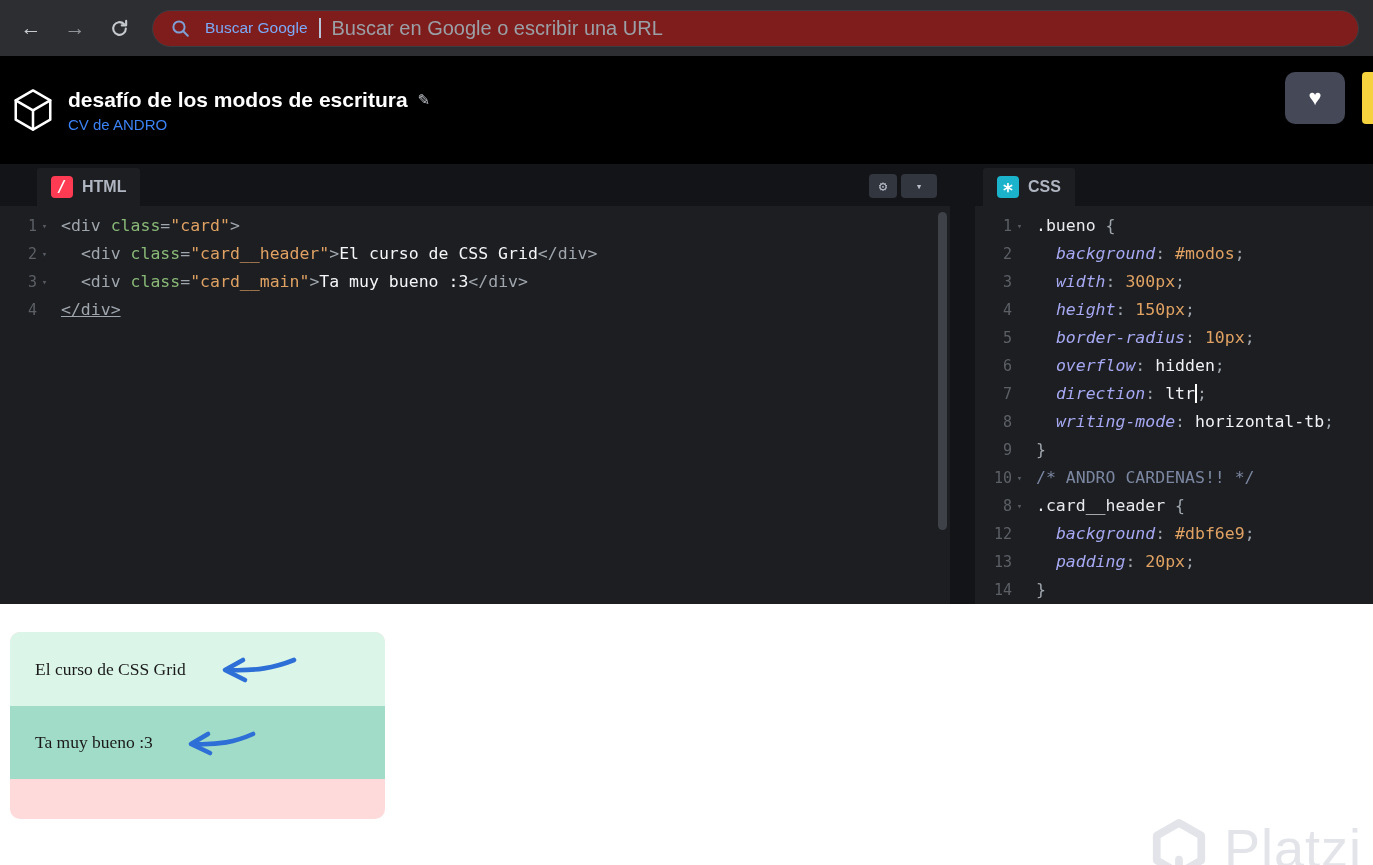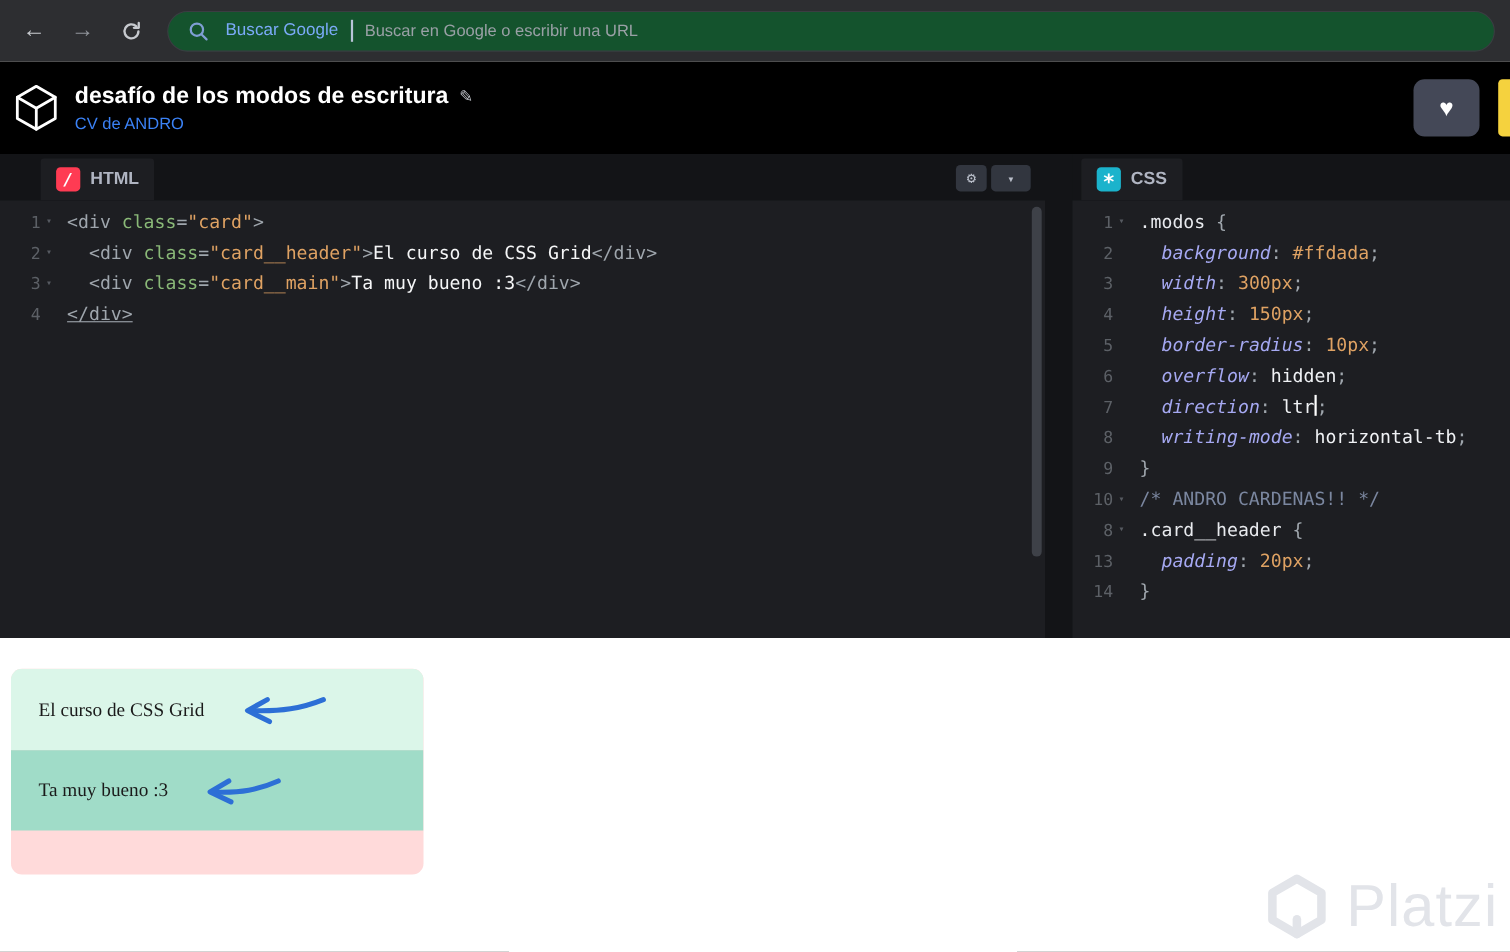--- a/index.html
+++ b/index.html
@@ -3,28 +3,28 @@
 <meta charset="utf-8">
 <style>
   * { margin:0; padding:0; box-sizing:border-box; }
   html,body { width:1373px; height:865px; overflow:hidden; background:#fff; font-family:"Liberation Sans", sans-serif; }
 
   
   .topbar { height:56px; background:#2d2e31; display:flex; align-items:center; padding:0 14px; }
   .nav-btn { width:34px; height:34px; display:flex; align-items:center; justify-content:center;
              color:#c6c9ce; font-size:21px; margin-right:10px; border-radius:50%; }
   .nav-btn.dim { color:#90949a; }
-  .omnibox { flex:1; height:37px; background:#14532d; border:1px solid #3a3d42; border-radius:19px;
+  .omnibox { flex:1; height:37px; background:#7f1d1d; border:1px solid #3a3d42; border-radius:19px;
              display:flex; align-items:center; padding:0 18px; margin-left:6px; }
   .search-label { color:#7baaf7; font-size:15.5px; margin-left:15px; }
   .omni-caret { width:2px; height:20px; background:#b8c4d8; margin:0 11px; }
-  .omni-ph { color:#9aa0a6; font-size:15px; }
+  .omni-ph { color:#9aa0a6; font-size:20px; }
 
   
-  .pen-header { height:84px; background:#000; display:flex; align-items:center; padding:0 10px; position:relative; }
+  .pen-header { height:108px; background:#000; display:flex; align-items:center; padding:0 10px; position:relative; }
   .title-block { margin-left:12px; }
   .pen-title { color:#fff; font-size:21px; font-weight:bold; display:flex; align-items:center; gap:10px; }
   .edit-icon { color:#c3c6cc; font-size:15px; font-weight:normal; }
   .pen-subtitle { color:#3b82f6; font-size:15px; margin-top:4px; }
   .like-btn { position:absolute; right:28px; top:16px; width:60px; height:52px; background:#444857;
               border-radius:10px; color:#fff; font-size:22px; display:flex; align-items:center; justify-content:center; }
   .save-sliver { position:absolute; right:0; top:16px; width:11px; height:52px; background:#f5d23e; border-radius:4px 0 0 4px; }
 
   
   .editors { height:440px; background:#131417; position:relative; font-family:"DejaVu Sans Mono", monospace; }
@@ -177,28 +177,28 @@
         <span class="tab-icon icon-css">*</span>
         <span class="tab-label">CSS</span>
       </div>
     </div>
     <div class="codearea">
         <div class="code-line">
           <span class="gutter">
             <span class="ln">1</span>
             <span class="fold">▾</span>
           </span>
-          <span class="src"><span class="tk-sel">.modos </span><span class="tk-pun">{</span></span>
+          <span class="src"><span class="tk-sel">.bueno </span><span class="tk-pun">{</span></span>
         </div>
         <div class="code-line">
           <span class="gutter">
             <span class="ln">2</span>
             <span class="fold"></span>
           </span>
-          <span class="src"><span class="tk-pln">  </span><span class="tk-prop">background</span><span class="tk-pun">: </span><span class="tk-val">#ffdada</span><span class="tk-pun">;</span></span>
+          <span class="src"><span class="tk-pln">  </span><span class="tk-prop">background</span><span class="tk-pun">: </span><span class="tk-val">#modos</span><span class="tk-pun">;</span></span>
         </div>
         <div class="code-line">
           <span class="gutter">
             <span class="ln">3</span>
             <span class="fold"></span>
           </span>
           <span class="src"><span class="tk-pln">  </span><span class="tk-prop">width</span><span class="tk-pun">: </span><span class="tk-val">300px</span><span class="tk-pun">;</span></span>
         </div>
         <div class="code-line">
           <span class="gutter">
@@ -248,20 +248,27 @@
             <span class="fold">▾</span>
           </span>
           <span class="src"><span class="tk-com">/* ANDRO CARDENAS!! */</span></span>
         </div>
         <div class="code-line">
           <span class="gutter">
             <span class="ln">8</span>
             <span class="fold">▾</span>
           </span>
           <span class="src"><span class="tk-sel">.card__header </span><span class="tk-pun">{</span></span>
+        </div>
+        <div class="code-line">
+          <span class="gutter">
+            <span class="ln">12</span>
+            <span class="fold"></span>
+          </span>
+          <span class="src"><span class="tk-pln">  </span><span class="tk-prop">background</span><span class="tk-pun">: </span><span class="tk-val">#dbf6e9</span><span class="tk-pun">;</span></span>
         </div>
         <div class="code-line">
           <span class="gutter">
             <span class="ln">13</span>
             <span class="fold"></span>
           </span>
           <span class="src"><span class="tk-pln">  </span><span class="tk-prop">padding</span><span class="tk-pun">: </span><span class="tk-val">20px</span><span class="tk-pun">;</span></span>
         </div>
         <div class="code-line">
           <span class="gutter">

